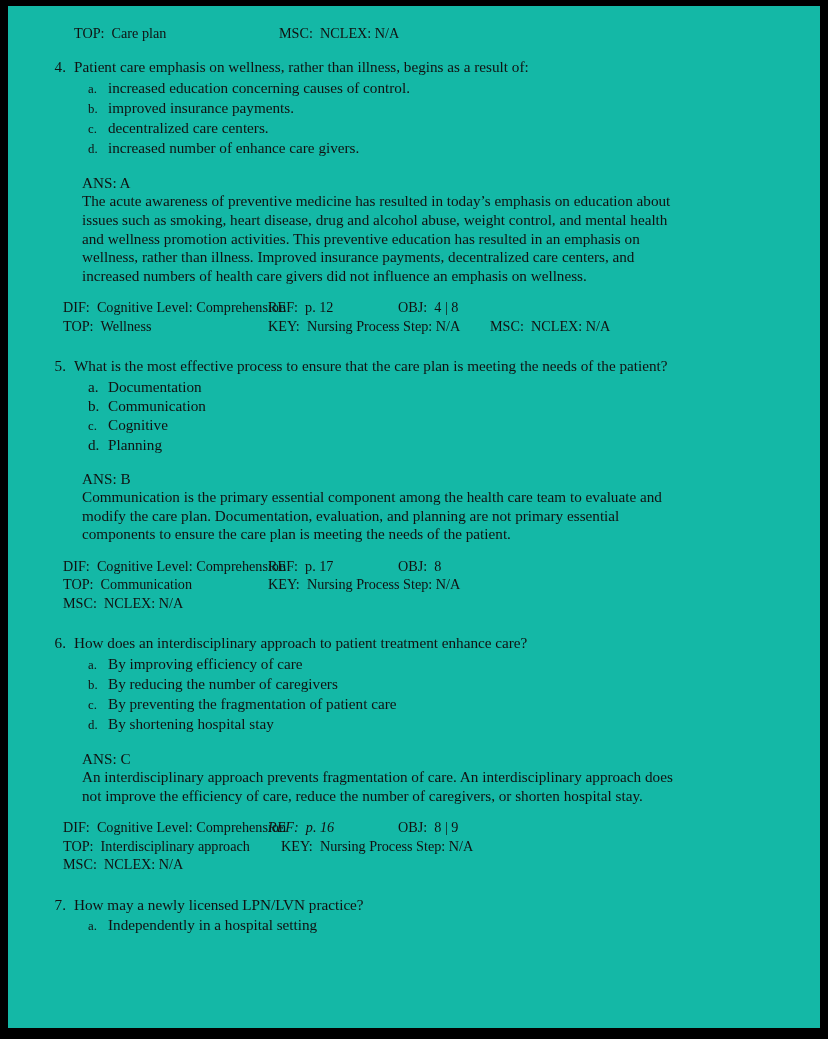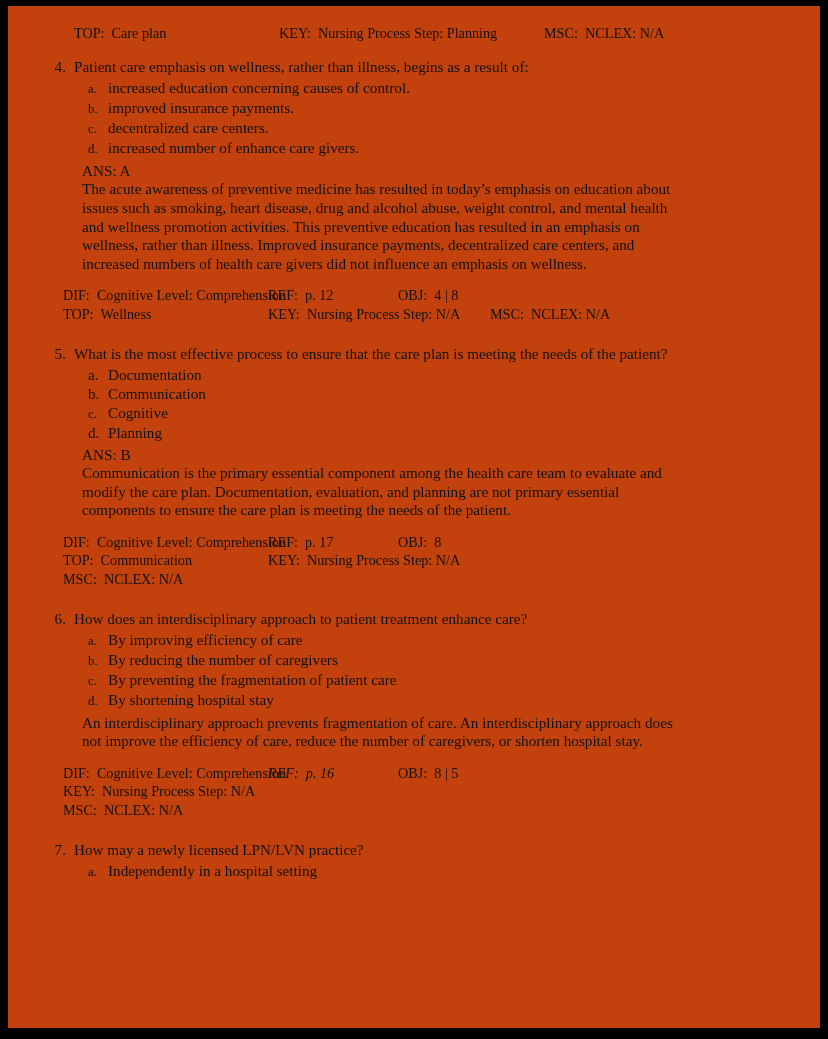--- a/index.html
+++ b/index.html
@@ -12,21 +12,21 @@
     height: 1039px;
     overflow: hidden;
     font-family: "Liberation Serif", serif;
   }
   .page {
     position: absolute;
     left: 8px;
     top: 6px;
     width: 812px;
     height: 1022px;
-    background: #c2410c;
+    background: #14b8a6;
     box-sizing: border-box;
     padding: 18px 40px 10px 40px;
   }
   .content {
     position: relative;
     width: 100%;
     font-size: 15.2px;
     line-height: 1.22;
     color: #111111;
   }
@@ -73,41 +73,40 @@
   }
   .clet {
     width: 20px;
     flex: 0 0 20px;
     font-size: 12.8px;
   }
   .clet.big { font-size: 15.2px; }
   .ctxt { flex: 1 1 auto; }
 
   .ansblock {
-    margin-top: 4px;
+    margin-top: 16px;
     margin-left: 34px;
     max-width: 600px;
   }
   .ansline { }
   .ansbody { text-align: left; }
 
   .metawrap {
     margin-top: 13px;
     margin-left: 15px;
   }
 </style>
 </head>
 <body>
 
 <div class="page">
   <div class="content">
 
     <div class="metaline topline">
       <span class="c1"><span>TOP:</span>&nbsp;&nbsp;<span>Care plan</span></span>
-      <span class="c2" style="flex:0 0 265px;"><span>KEY:</span>&nbsp;&nbsp;<span>Nursing Process Step: Planning</span></span>
       <span class="c3"><span>MSC:</span>&nbsp;&nbsp;<span>NCLEX: N/A</span></span>
     </div>
 
     <div class="qblock">
       <div class="qhead">
         <span class="qnum">4.</span>
         <span class="qtext">Patient care emphasis on wellness, rather than illness, begins as a result of:</span>
       </div>
       <div class="choices">
         <div class="choice">
@@ -205,29 +204,31 @@
         <div class="choice">
           <span class="clet">c.</span>
           <span class="ctxt">By preventing the fragmentation of patient care</span>
         </div>
         <div class="choice">
           <span class="clet">d.</span>
           <span class="ctxt">By shortening hospital stay</span>
         </div>
       </div>
       <div class="ansblock" style="max-width:612px;">
+        <div class="ansline">ANS:  C</div>
         <div class="ansbody">An interdisciplinary approach prevents fragmentation of care. An interdisciplinary approach does not improve the efficiency of care, reduce the number of caregivers, or shorten hospital stay.</div>
       </div>
       <div class="metawrap meta-block">
         <div class="metaline">
           <span class="c1"><span>DIF:</span>&nbsp;&nbsp;<span>Cognitive Level: Comprehension</span></span>
           <span class="c2" style="flex:0 0 130px;font-style:italic;"><span>REF:</span>&nbsp;&nbsp;<span>p. 16</span></span>
-          <span class="c3"><span>OBJ:</span>&nbsp;&nbsp;<span>8 | 5</span></span>
-        </div>
-        <div class="metaline">
+          <span class="c3"><span>OBJ:</span>&nbsp;&nbsp;<span>8 | 9</span></span>
+        </div>
+        <div class="metaline">
+          <span class="c1" style="flex:0 0 218px;"><span>TOP:</span>&nbsp;&nbsp;<span>Interdisciplinary approach</span></span>
           <span class="c3"><span>KEY:</span>&nbsp;&nbsp;<span>Nursing Process Step: N/A</span></span>
         </div>
         <div class="metaline">
           <span class="c3"><span>MSC:</span>&nbsp;&nbsp;<span>NCLEX: N/A</span></span>
         </div>
       </div>
     </div>
 
     <div class="qblock" style="margin-top:22px;">
       <div class="qhead">

